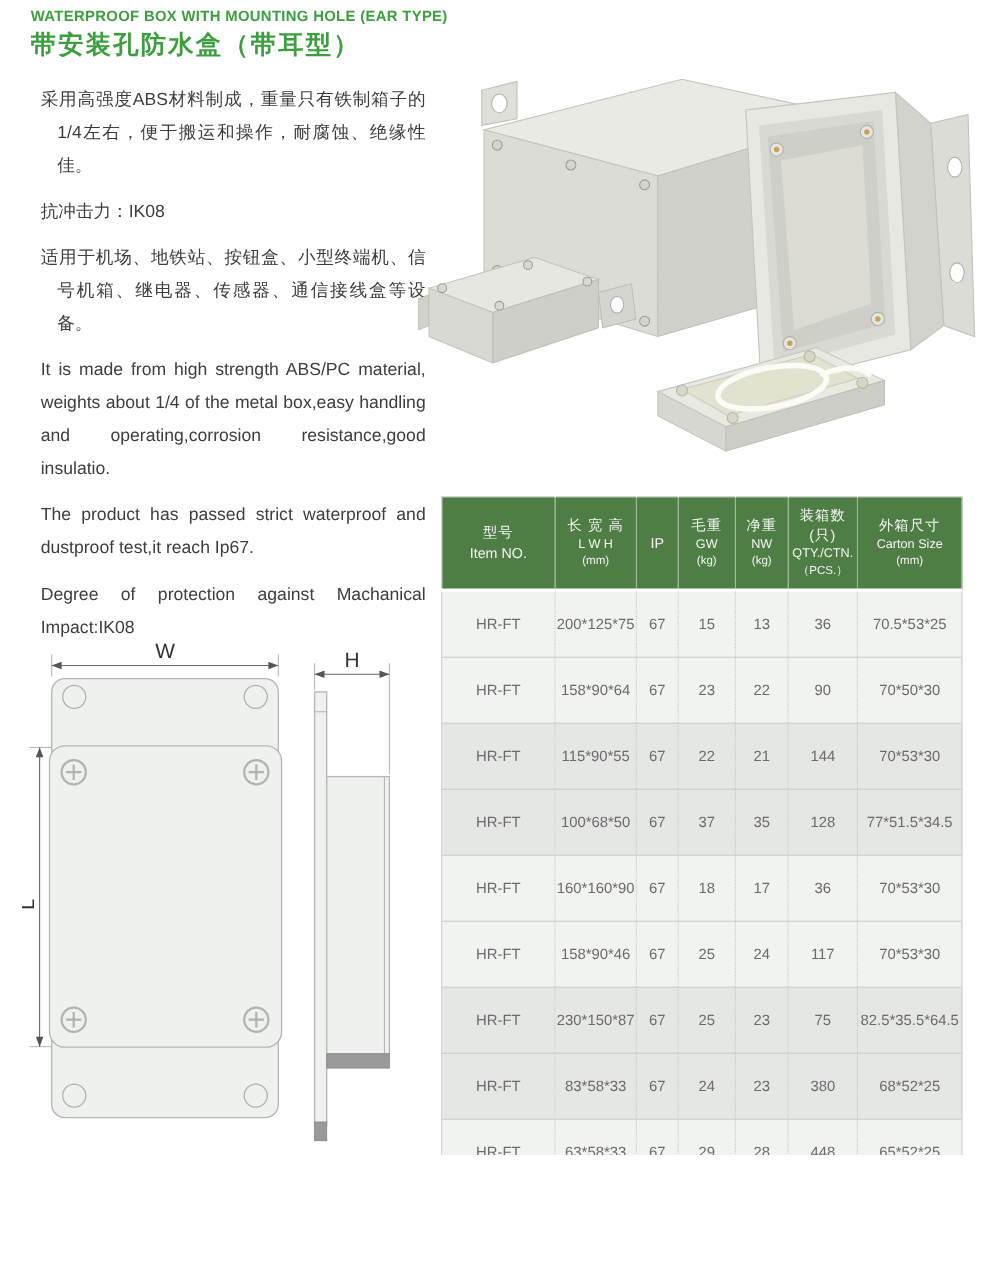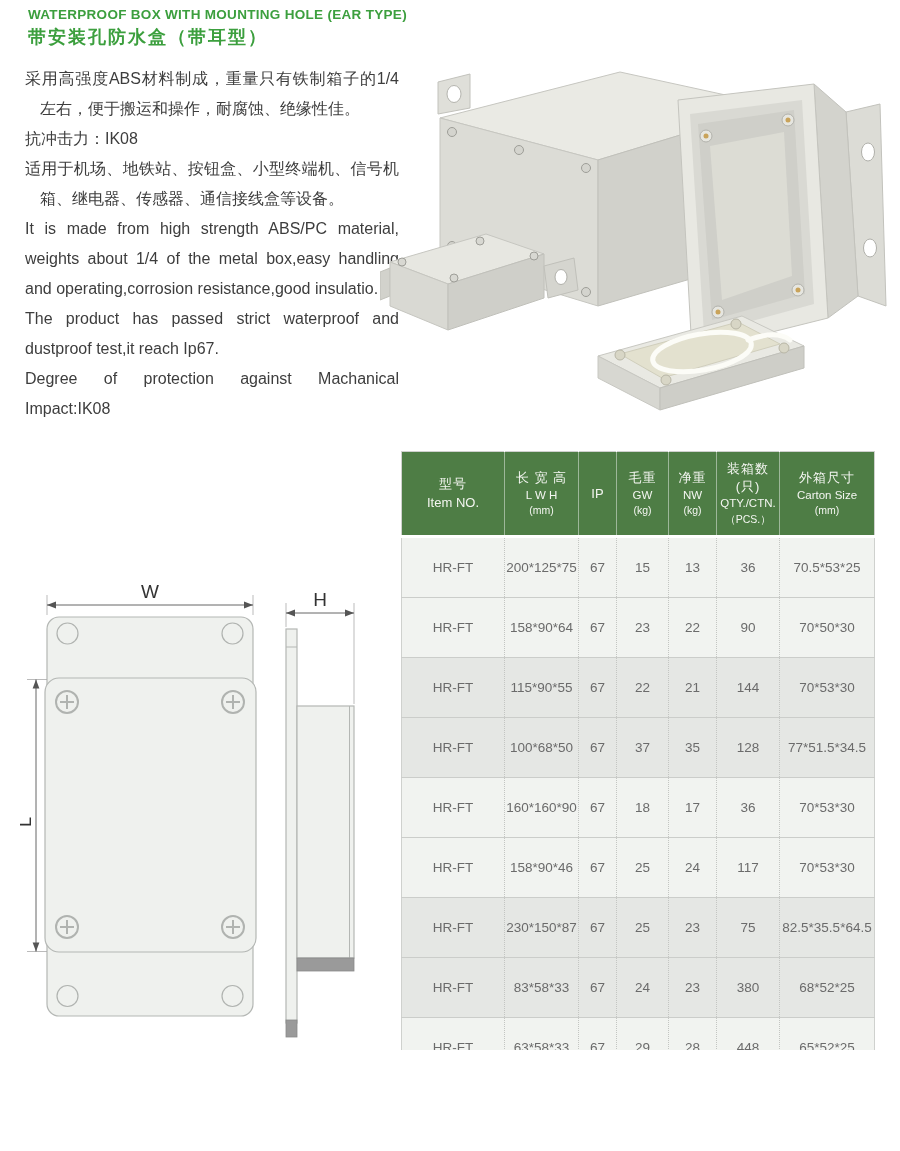--- a/index.html
+++ b/index.html
@@ -10,25 +10,25 @@
     --row-dark:#e5e7e4;
     --cell-text:#6b6b6b;
     --feature-text:#3d3d3d;
   }
   html,body{margin:0;padding:0;background:#fff;}
   body{font-family:"Liberation Sans","DejaVu Sans",sans-serif;}
   #page{position:relative;width:900px;height:1050px;background:#ffffff;overflow:hidden;}
 
   .title-block{position:absolute;left:28px;top:7px;}
   .title-en{font-size:13.5px;font-weight:bold;color:var(--title-green);letter-spacing:.3px;}
-  .title-zh{font-size:18px;font-weight:bold;color:var(--title-green);letter-spacing:2px;margin-top:3px;}
+  .title-zh{font-size:23px;font-weight:bold;color:var(--title-green);letter-spacing:2px;margin-top:3px;}
 
   .features{position:absolute;left:25px;top:64px;width:374px;color:var(--feature-text);
             font-size:16px;line-height:30px;text-align:justify;}
-  .feat{margin:0;}
+  .feat{margin:12px;}
   .feat.zh{padding-left:15px;text-indent:-15px;}
 
   .photos{position:absolute;left:380px;top:56px;}
   .drawing{position:absolute;left:20px;top:575px;}
   .drawing text{font-family:"Liberation Sans","DejaVu Sans",sans-serif;fill:#333;}
 
   .spec{position:absolute;left:401px;top:451px;width:473px;}
   .spec table{border-collapse:collapse;table-layout:fixed;width:473px;border:1px solid #cfd1ce;}
   .spec thead th{background:var(--header-green);color:var(--header-text);font-weight:normal;
                  height:83px;vertical-align:middle;text-align:center;padding:0 2px;

